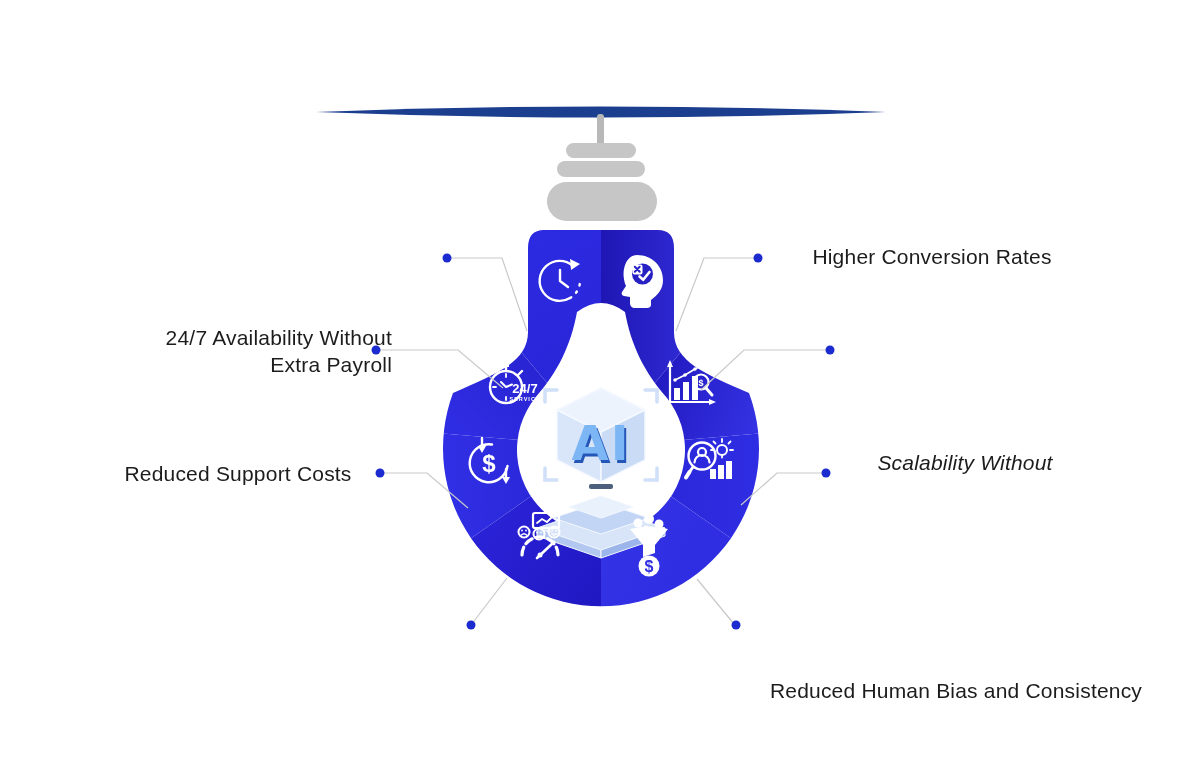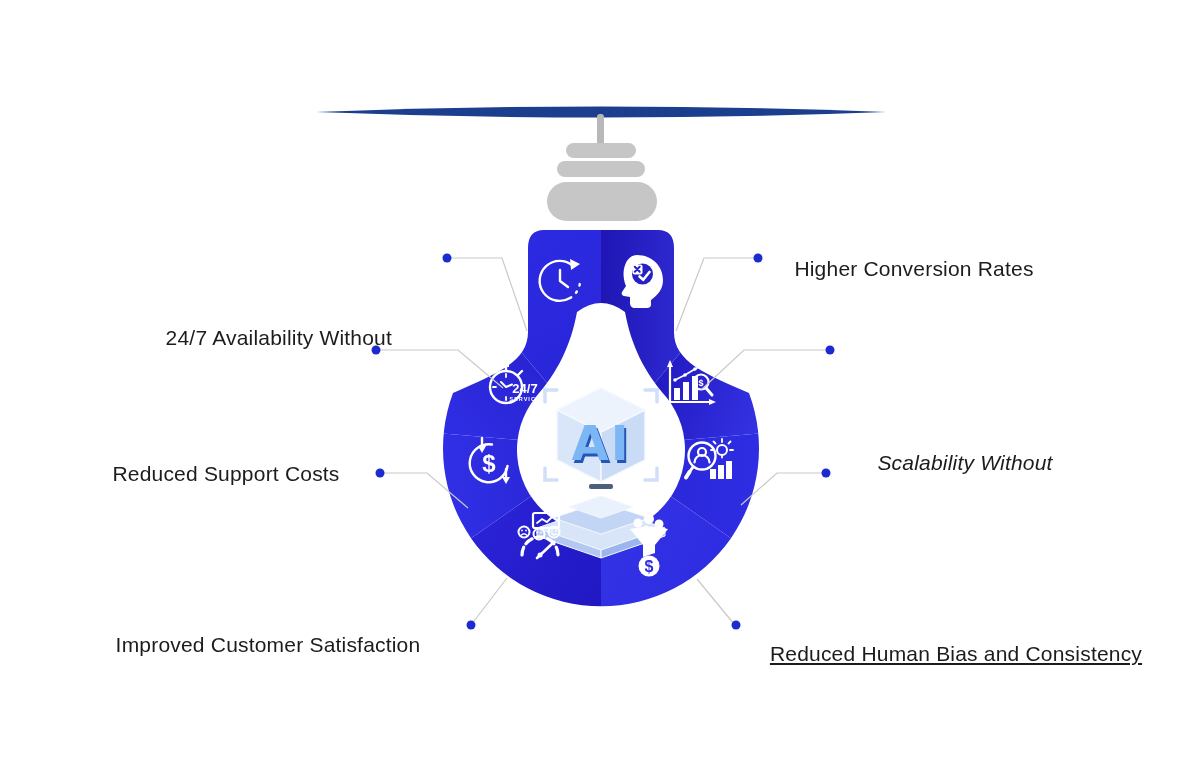--- a/index.html
+++ b/index.html
@@ -227,28 +227,28 @@
     <circle cx="758" cy="258" r="4.5"></circle>
     <circle cx="830" cy="350" r="4.5"></circle>
     <circle cx="826" cy="473" r="4.5"></circle>
     <circle cx="736" cy="625" r="4.5"></circle>
   </g>
 </svg>
 
 
 <div class="label" style="left:60px;top:324px;width:332px;text-align:right;">
   <div>24/7 Availability Without</div>
+  <div>Extra Payroll</div>
 </div>
 
-<div class="label" style="left:64px;top:460px;width:324px;">Reduced Support Costs</div>
-
-<div class="label" style="left:80px;top:631px;width:376px;">Improved Customer Satisfaction</div>
-
-<div class="label" style="left:752px;top:243px;width:324px;margin-top:12px;">Higher Conversion Rates</div>
+<div class="label" style="left:76px;top:460px;width:324px;">Reduced Support Costs</div>
+
+
+<div class="label" style="left:770px;top:243px;width:324px;">Higher Conversion Rates</div>
 
 
 <div class="label" style="left:830px;top:449px;width:270px;font-style:italic;">
   <div>Scalability Without</div>
 </div>
 
-<div class="label" style="left:740px;top:640px;width:432px;text-decoration:underline;">Reduced Human Bias and Consistency</div>
+<div class="label" style="left:740px;top:677px;width:432px;">Reduced Human Bias and Consistency</div>
 
 </div>
 
 </body></html>

